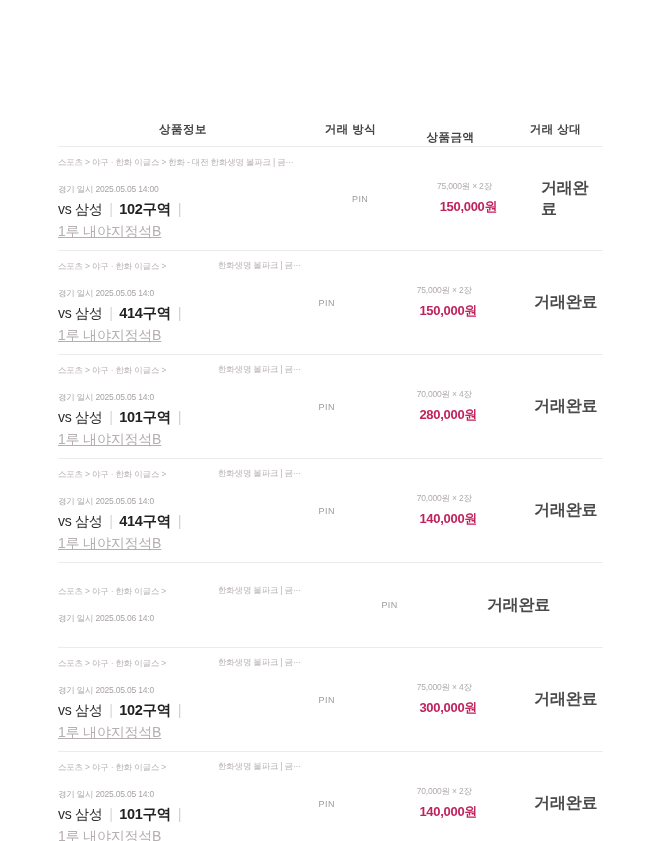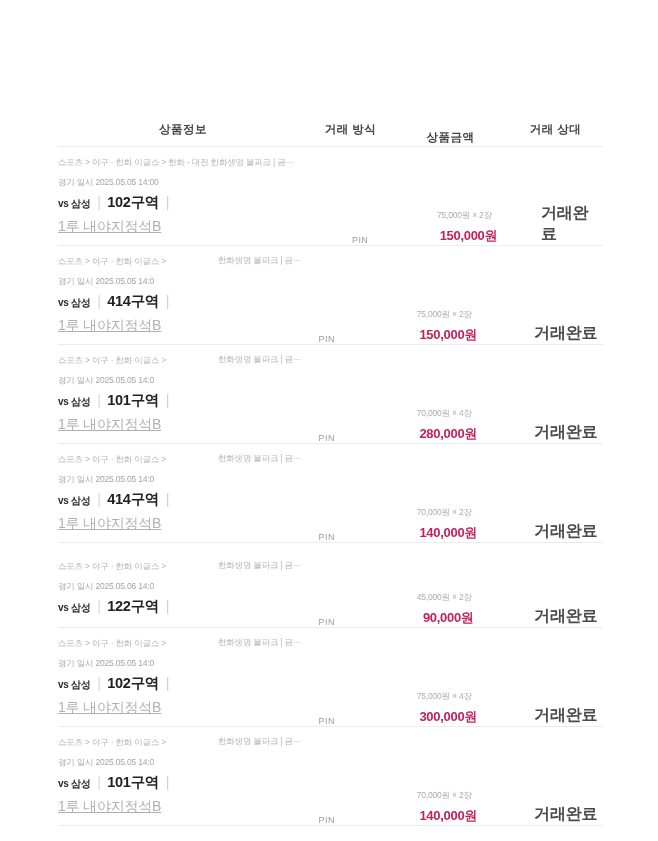--- a/index.html
+++ b/index.html
@@ -38,21 +38,21 @@
     letter-spacing: 0.5px;
   }
   .col-info   { width: 250px; text-align: center; }
   .col-method { width: 85px;  text-align: center; }
   .col-amount { width: 115px; text-align: center; margin-top: 16px; }
   .col-state  { width: 95px;  text-align: center; }
 
   
   .row {
     display: flex;
-    align-items: flex-end;
+    align-items: center;
     border-top: 1px solid #ececec;
     min-height: 84px;
     position: relative;
     gap: 39px;
   }
   .row:last-child { border-bottom: 1px solid #ececec; }
 
   .cell-info {
     width: 250px;
     padding: 9px 0 9px 0;
@@ -64,38 +64,38 @@
     color: #b9b2b6;
     white-space: nowrap;
     overflow: hidden;
     line-height: 12px;
     letter-spacing: -0.2px;
   }
   .datetime {
     font-size: 8.5px;
     color: #a9a3a7;
     line-height: 13px;
-    margin-top: 8px;
+    margin-top: 15px;
     letter-spacing: -0.2px;
     white-space: nowrap;
     overflow: hidden;
     width: 116px;
   }
   .title {
     font-size: 14.5px;
     color: #222;
     font-weight: bold;
     line-height: 20px;
     margin-top: 3px;
     letter-spacing: -0.3px;
     white-space: nowrap;
   }
   .title .vs {
-    font-weight: bold;
-    font-size: 10px;
+    font-weight: normal;
+    font-size: 14px;
     color: #2b2b2b;
   }
   .title .sep {
     color: #d8d8d8;
     font-weight: normal;
     padding: 0 3px;
   }
   .title .tail {
     color: #cfcfcf;
     font-weight: normal;
@@ -290,35 +290,25 @@
     </div>
     <div class="cell-state">
       <span>거래완료</span>
     </div>
   </div>
 
   <div class="row">
     <div class="cell-info">
       <div class="breadcrumb">스포츠 &gt; 야구 · 한화 이글스 &gt;</div>
       <div class="datetime">경기 일시  2025.05.06 14:0</div>
-      <div class="title">
-        <span class="vs">vs 삼성</span>
-        <span class="sep">|</span>
-        <span class="zone">122구역</span>
-        <span class="tail">|</span>
-      </div>
-      <div class="frag">한화생명 볼파크 | 금···</div>
-      <div class="soft-edge"></div>
-    </div>
-    <div class="cell-method">
-      <span>PIN</span>
-    </div>
-    <div class="cell-amount">
-      <span class="unit">45,000원  × 2장</span>
-      <span class="total">90,000원</span>
+      <div class="frag">한화생명 볼파크 | 금···</div>
+      <div class="soft-edge"></div>
+    </div>
+    <div class="cell-method">
+      <span>PIN</span>
     </div>
     <div class="cell-state">
       <span>거래완료</span>
     </div>
   </div>
 
   <div class="row">
     <div class="cell-info">
       <div class="breadcrumb">스포츠 &gt; 야구 · 한화 이글스 &gt;</div>
       <div class="datetime">경기 일시  2025.05.05 14:0</div>

